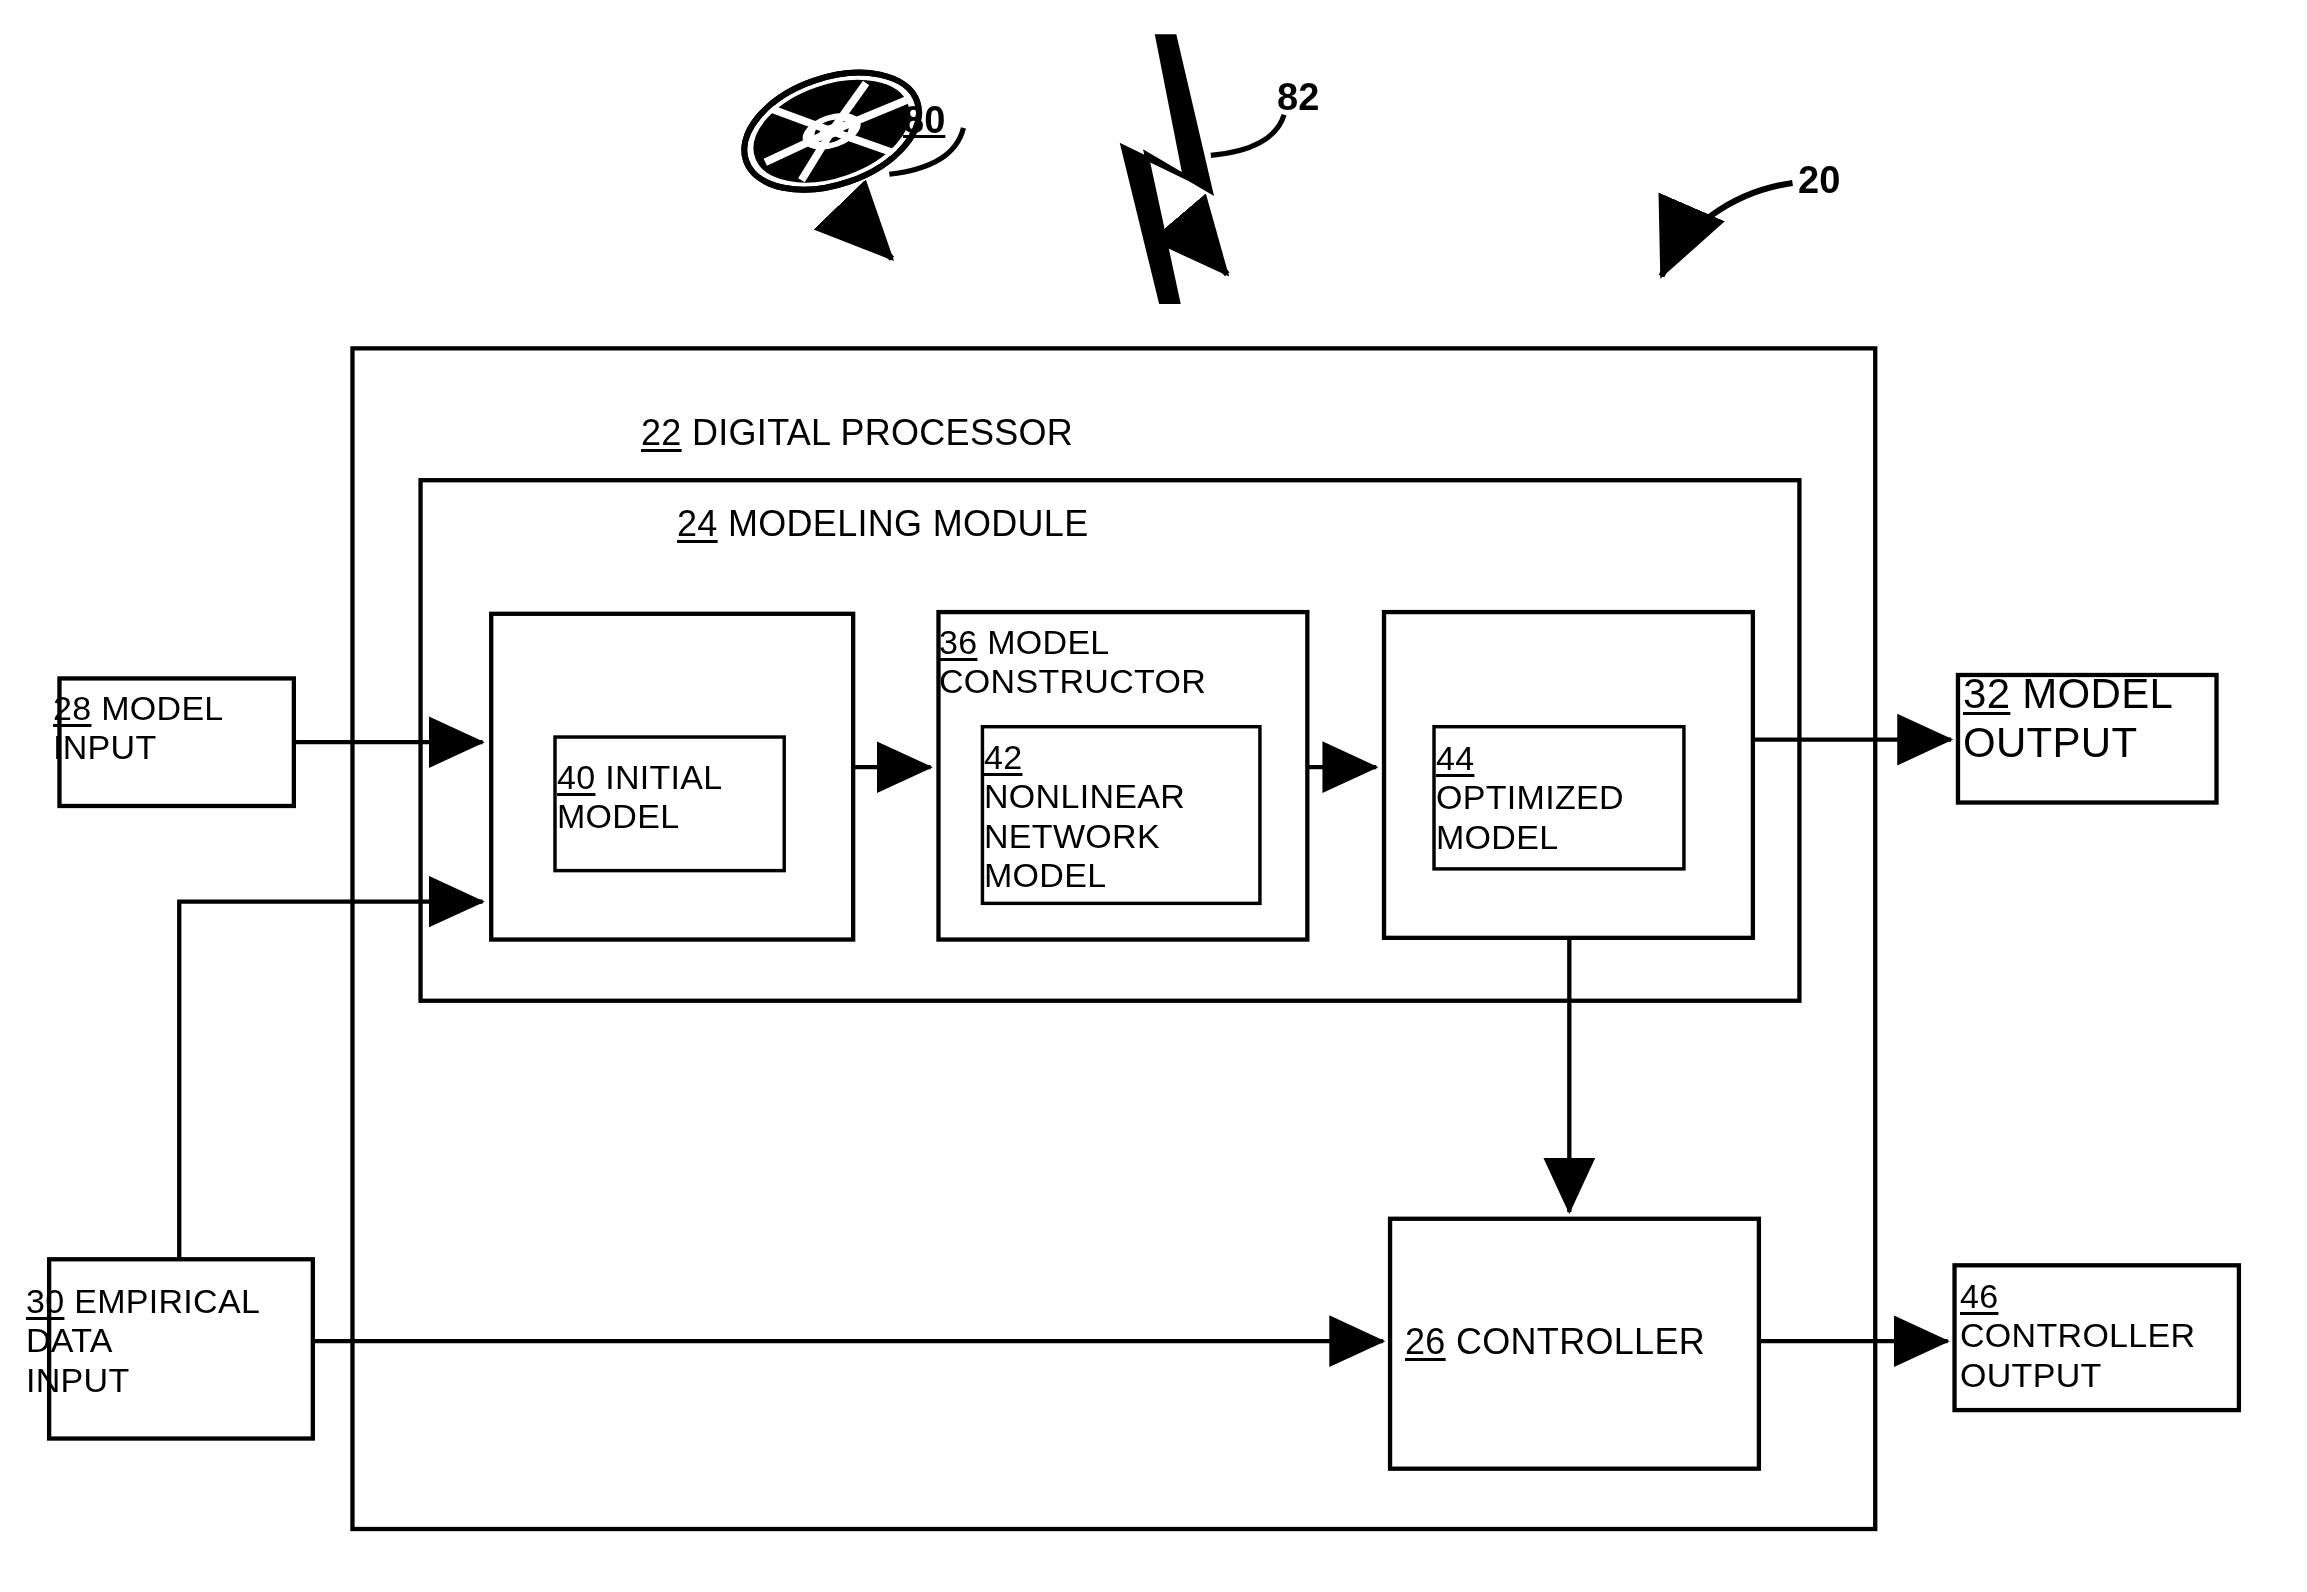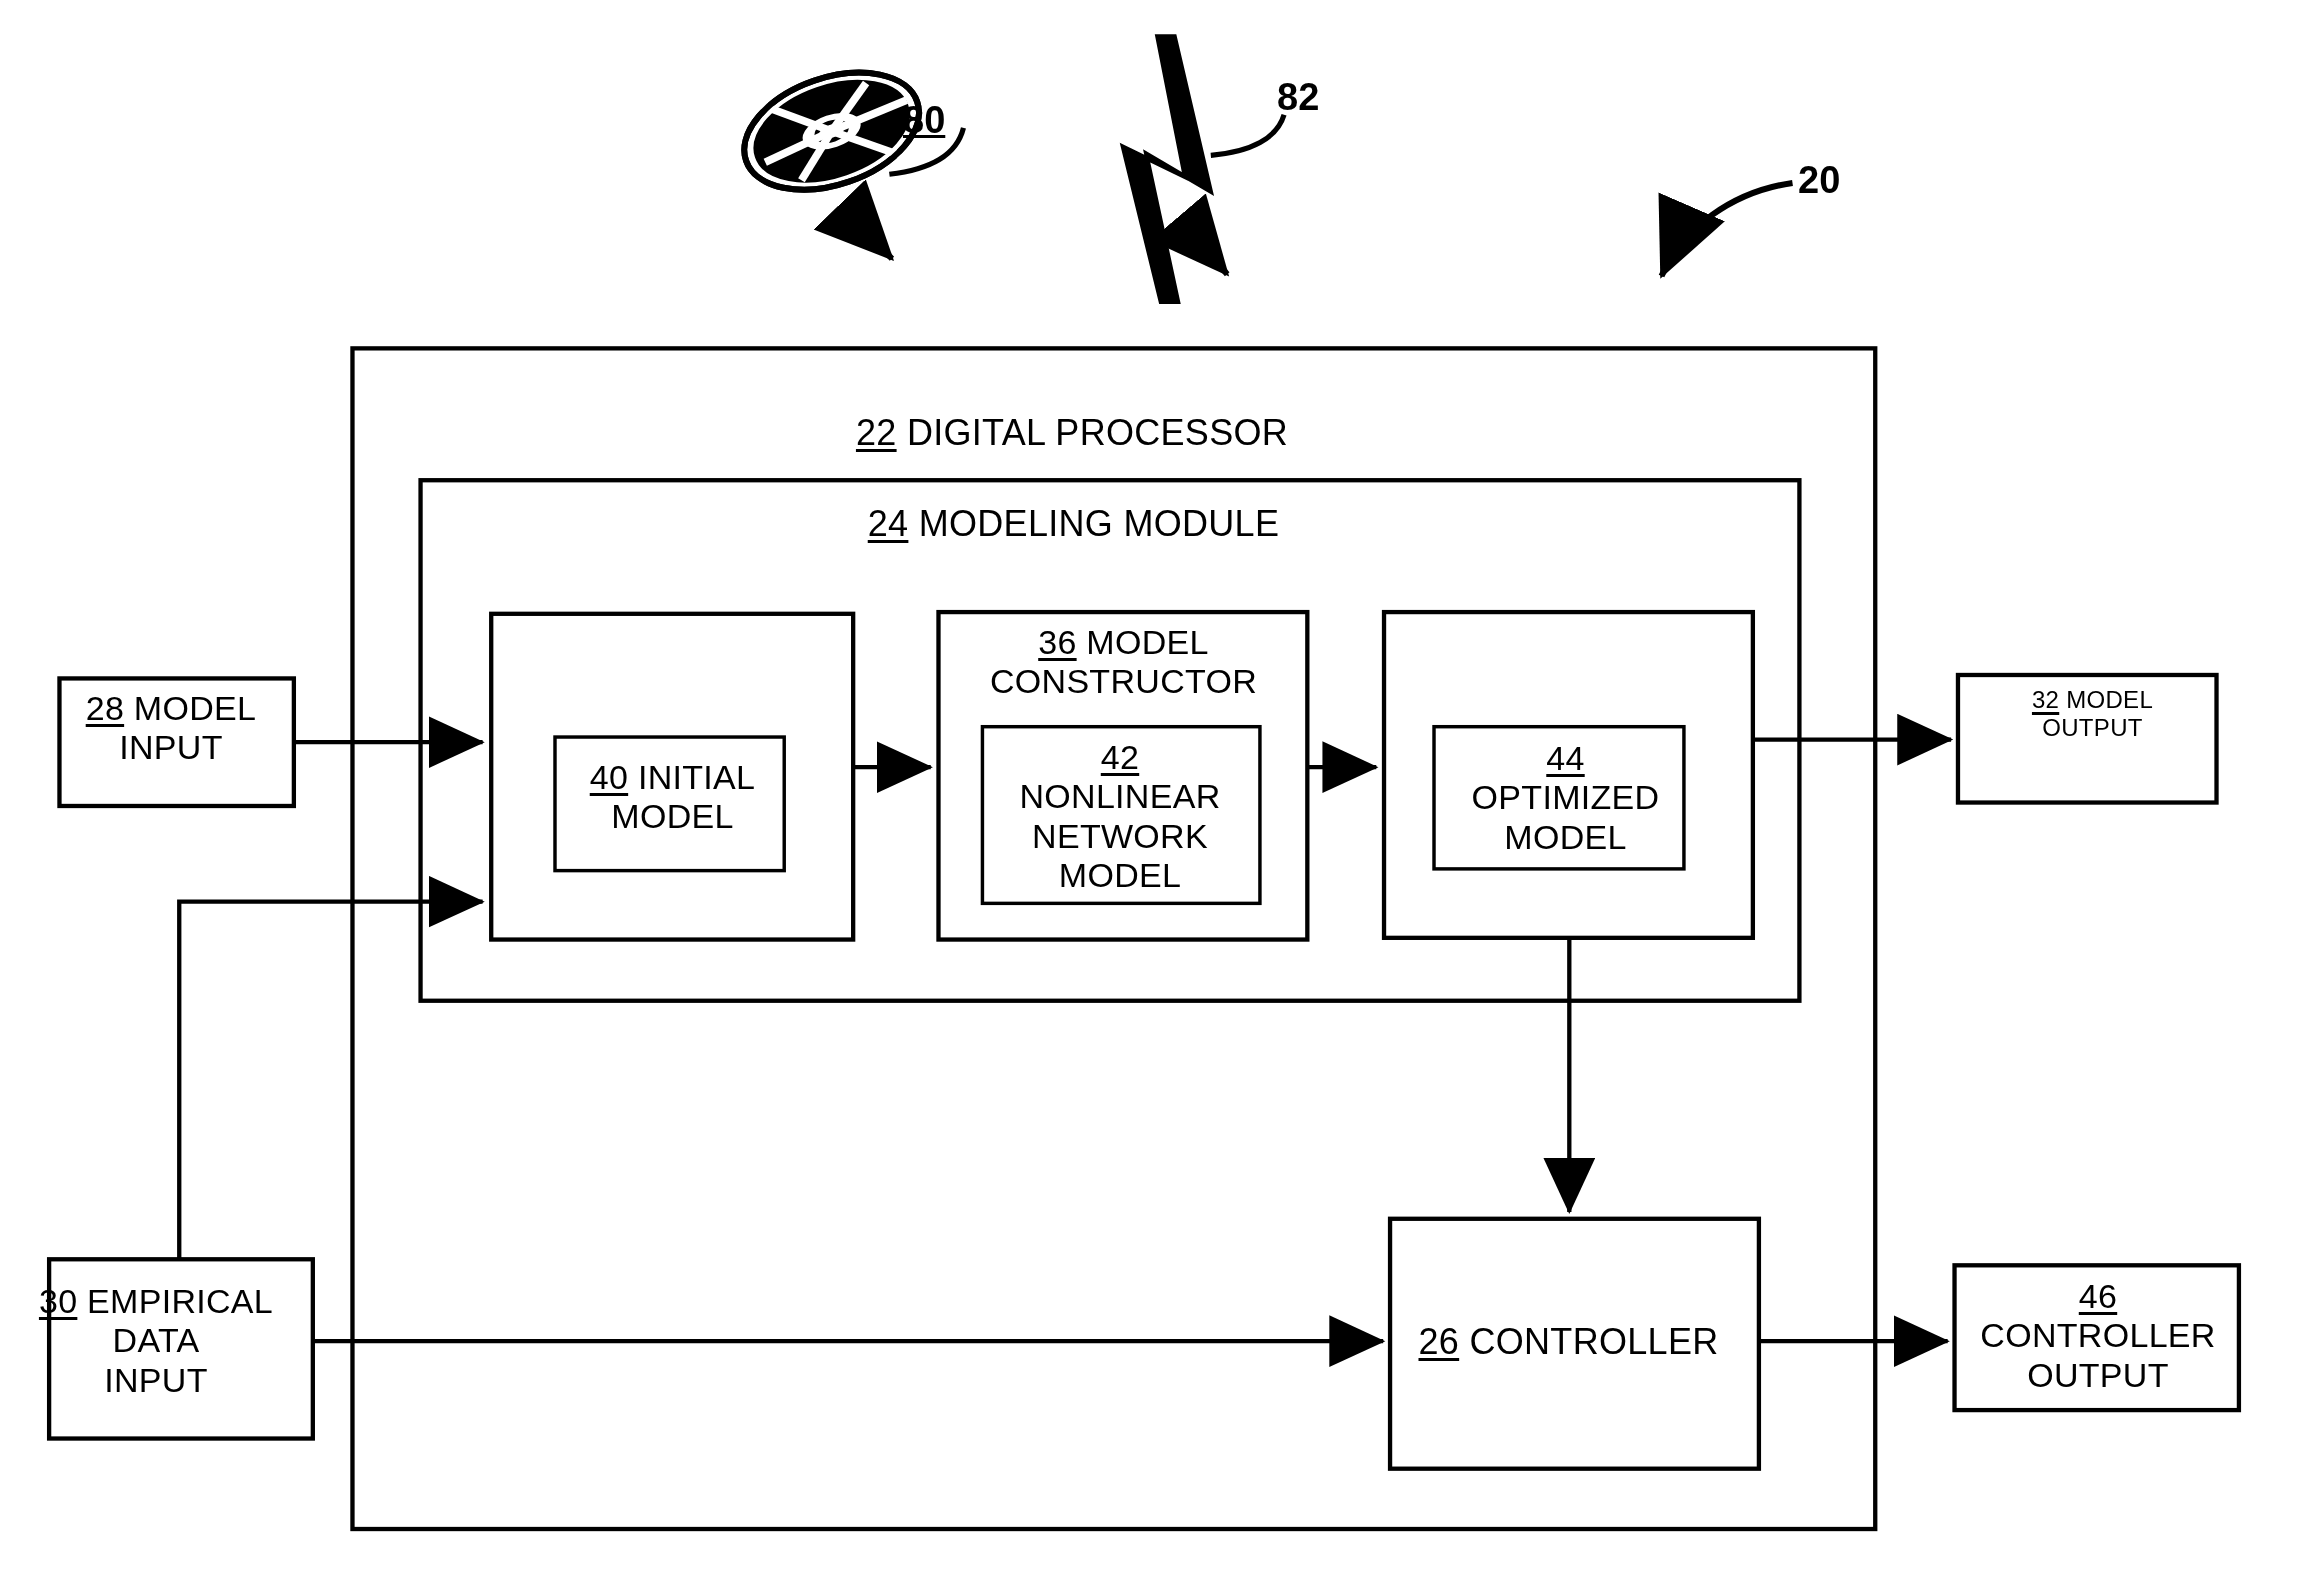--- a/index.html
+++ b/index.html
@@ -19,35 +19,35 @@
   }
   #svg-layer {
     position: absolute;
     left: 0;
     top: 0;
     width: 2307px;
     height: 1593px;
   }
   .box-label {
     position: absolute;
-    text-align: center;
+    text-align: left;
     font-family: "Liberation Sans", sans-serif;
     color: #000000;
     line-height: 1.16;
     letter-spacing: 0.3px;
     white-space: pre-line;
   }
   .ref {
     text-decoration: underline;
     text-underline-offset: 4.3px;
     text-decoration-thickness: 2.6px;
   }
   .lbl-28  { left: 53px;  top: 689px;  width: 236px; font-size: 34px; }
   .lbl-30  { left: 26px;  top: 1282px; width: 260px; font-size: 34px; }
-  .lbl-32  { left: 1963px;top: 686px;  width: 259px; font-size: 24px; }
+  .lbl-32  { left: 1963px;top: 670px;  width: 259px; font-size: 42px; }
   .lbl-46  { left: 1960px;top: 1277px; width: 276px; font-size: 34px; }
   .lbl-22  { left: 641px; top: 412px;  width: 862px;font-size: 36px; }
   .lbl-24  { left: 677px; top: 503px;  width: 793px; font-size: 36px; }
   .lbl-34  { left: 493px; top: 636px;  width: 353px; font-size: 34px; }
   .lbl-40  { left: 557px; top: 758px;  width: 231px; font-size: 34px; }
   .lbl-36  { left: 939px;top: 623px;  width: 369px; font-size: 34px; }
   .lbl-42  { left: 984px;top: 738px;  width: 272px; font-size: 34px; }
   .lbl-38  { left: 1379px;top: 646px;  width: 376px; font-size: 34px; }
   .lbl-44  { left: 1436px;top: 739px;  width: 259px; font-size: 34px; }
   .lbl-26  { left: 1405px;top: 1321px; width: 327px; font-size: 36px; }

